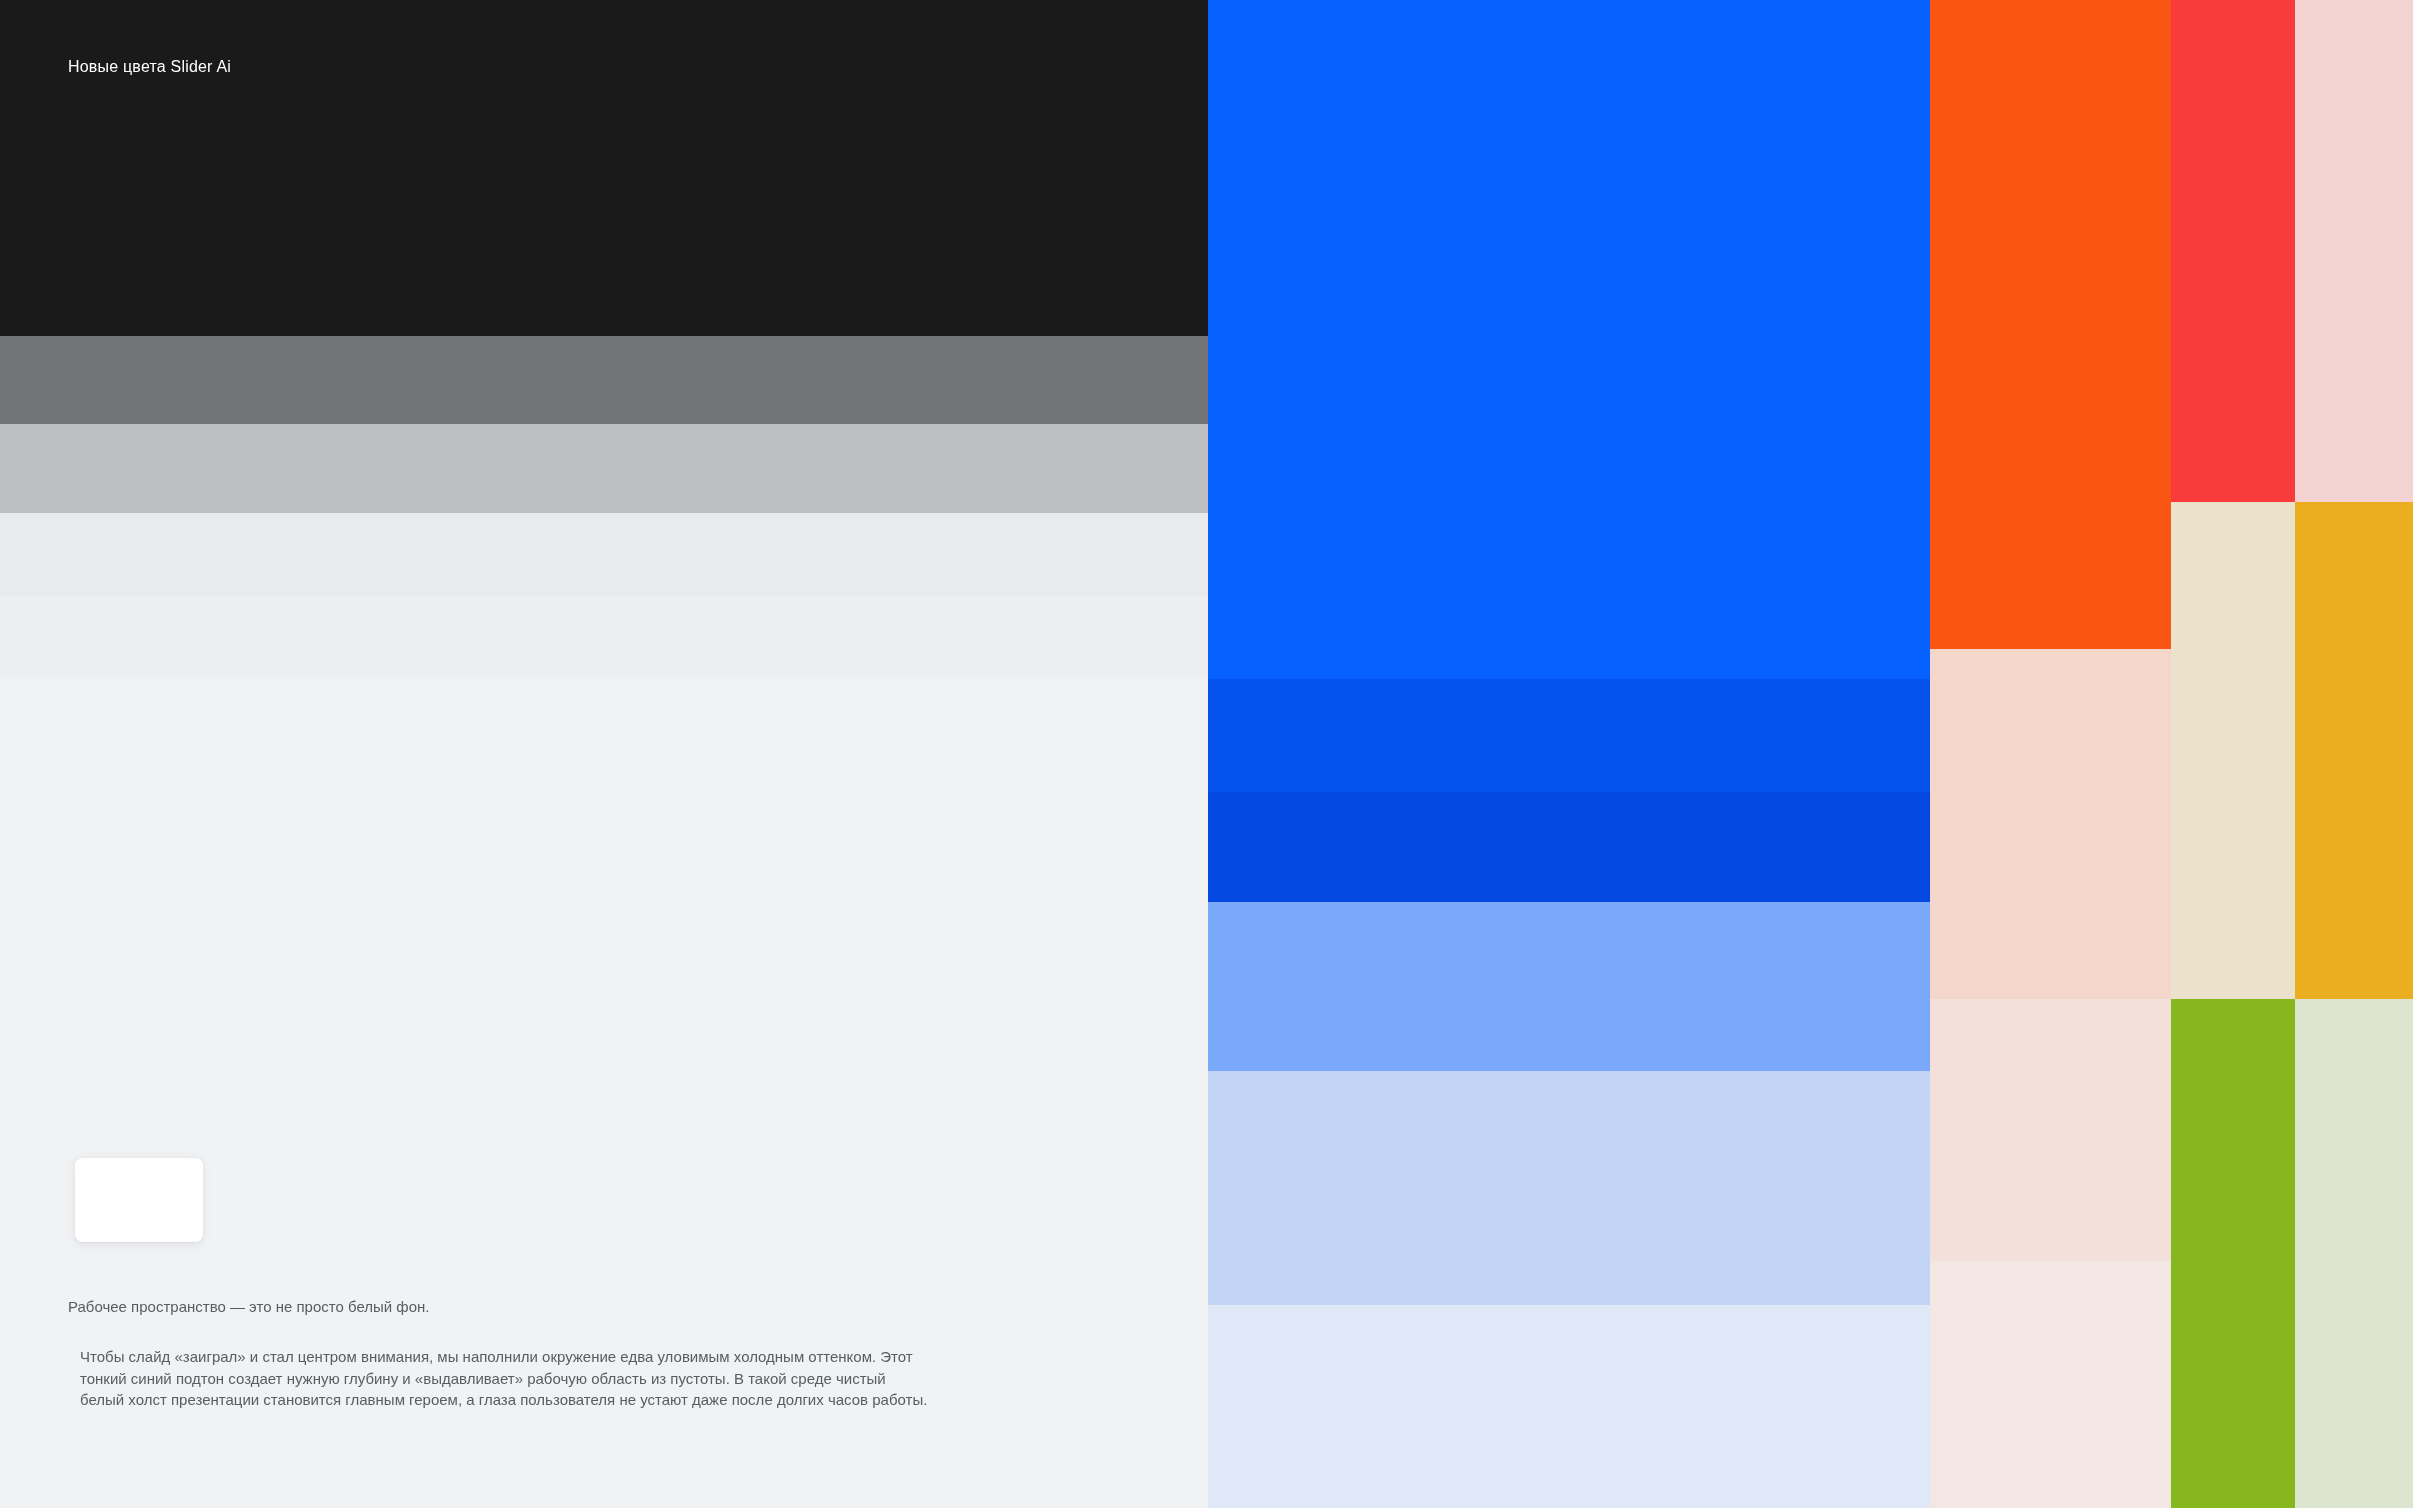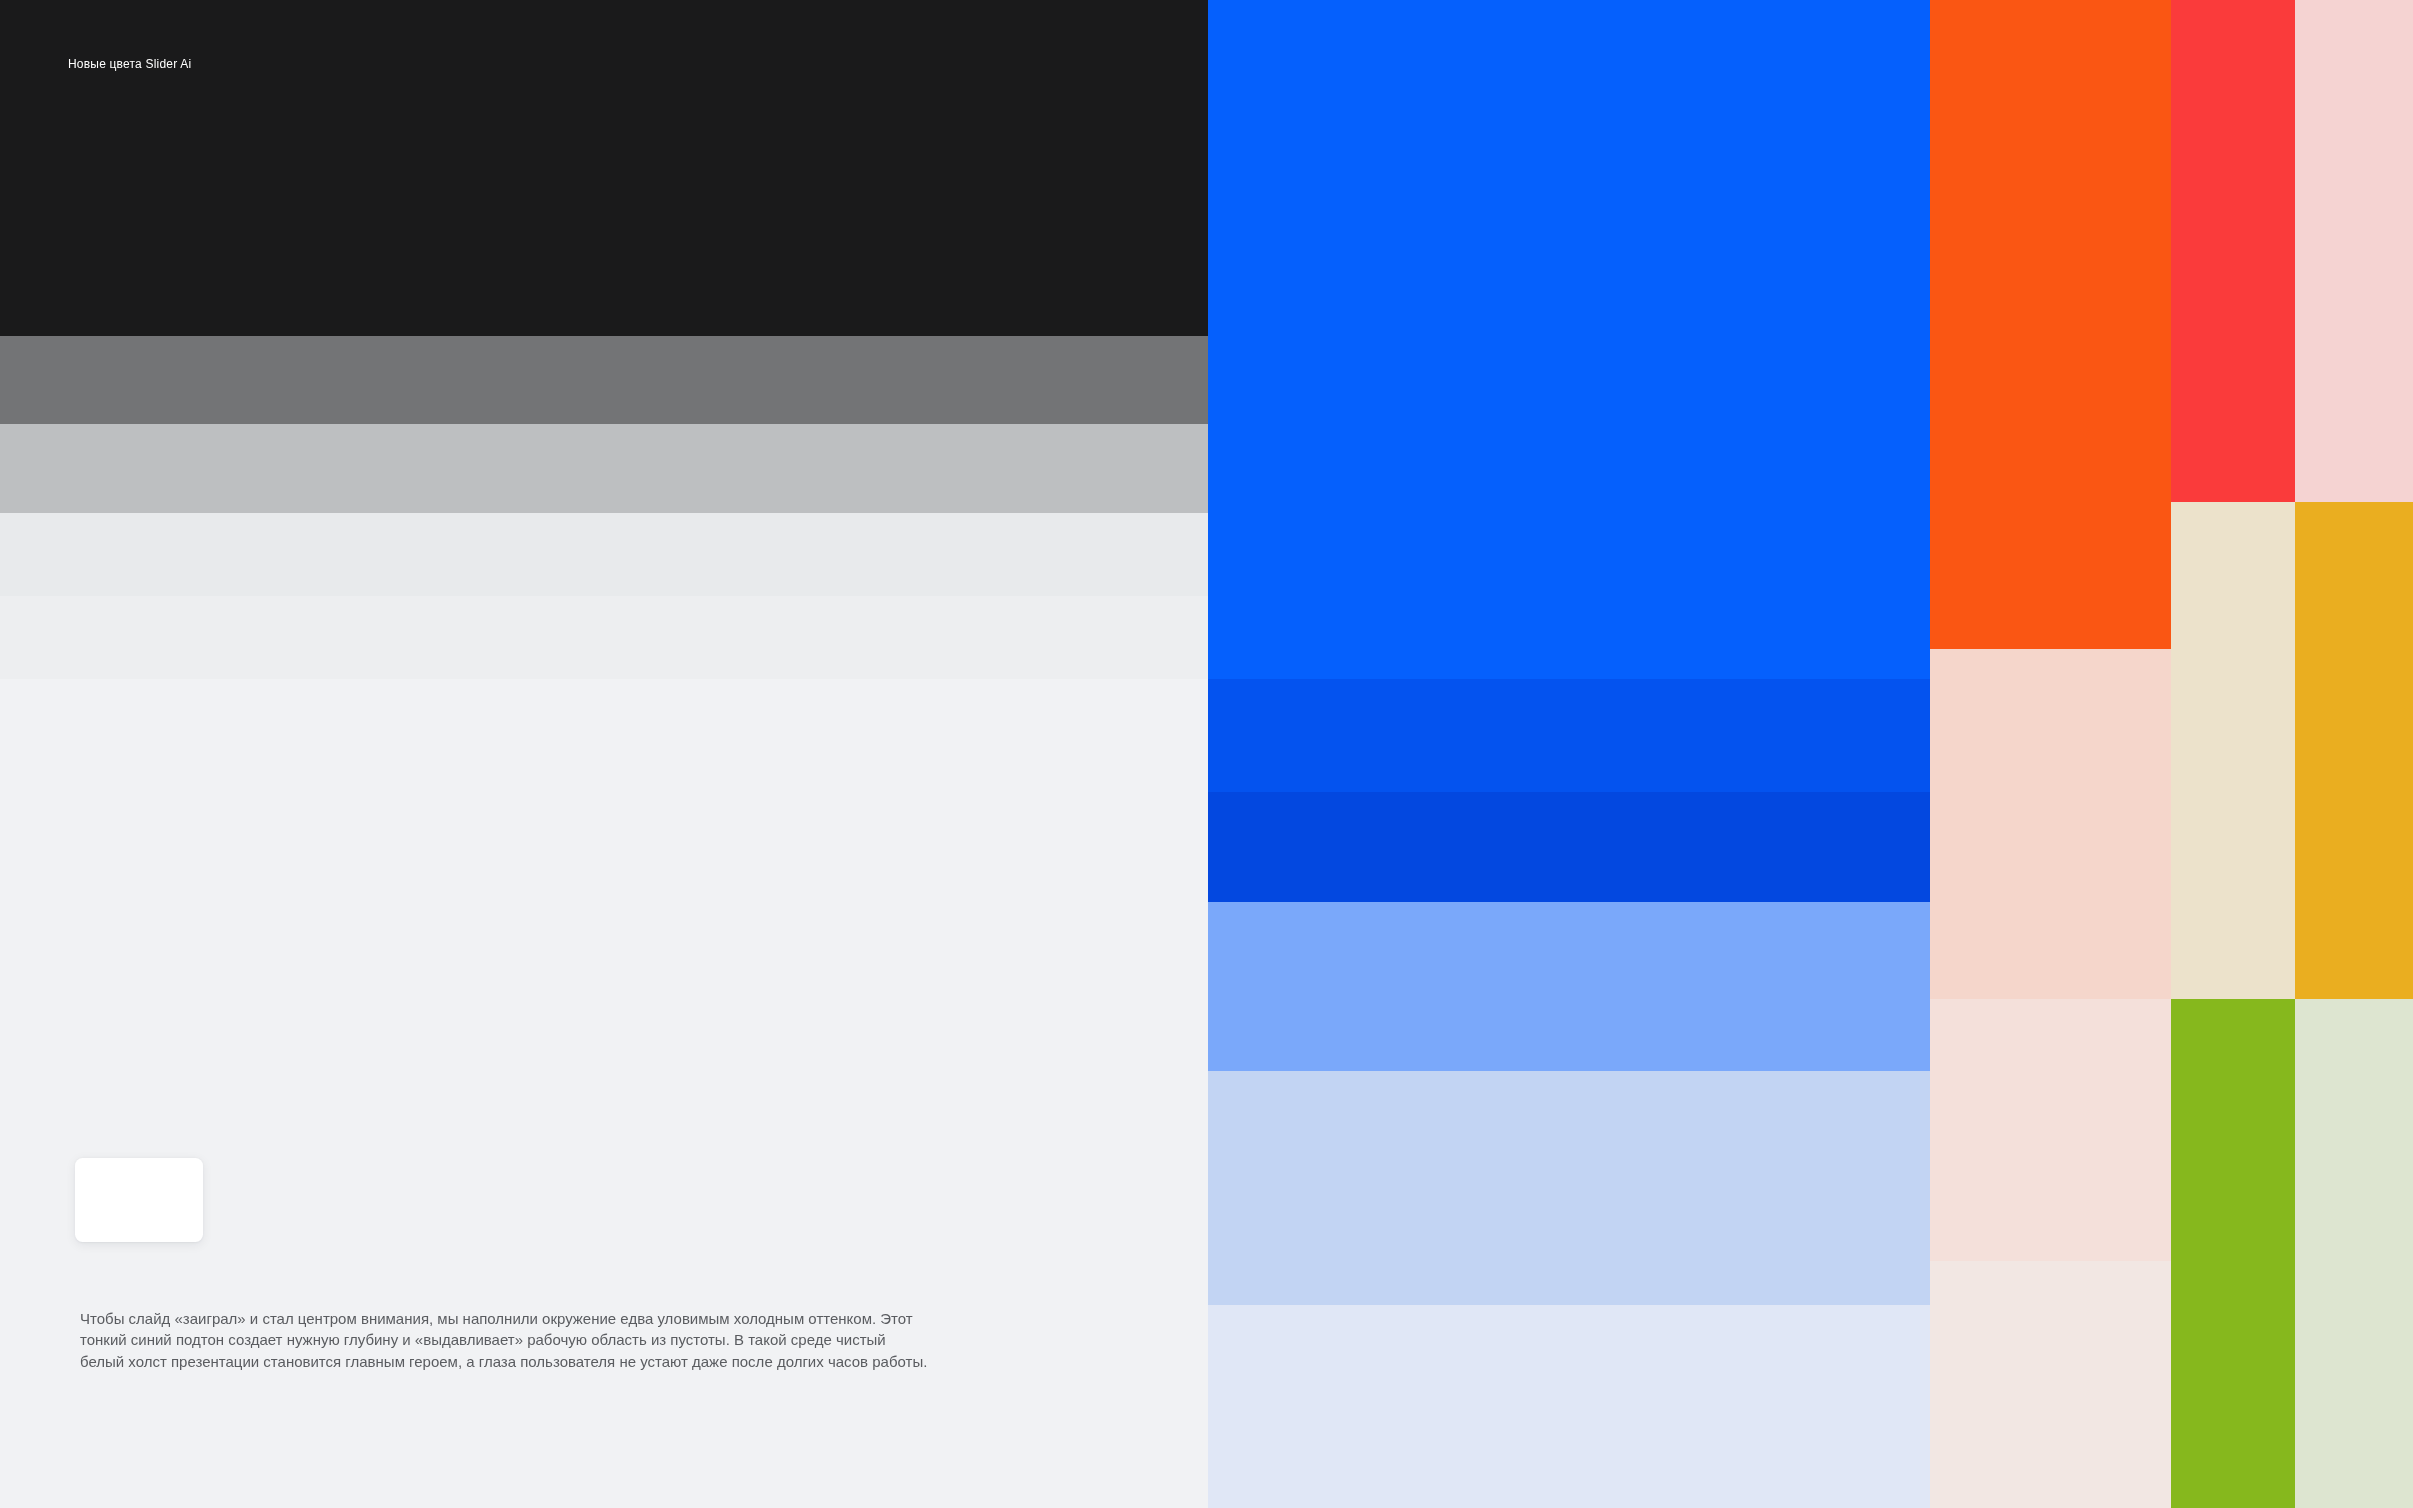--- a/index.html
+++ b/index.html
@@ -35,21 +35,21 @@
   .b-lighter    { top: 513px;  height: 83px; background: #e8eaec; }
   .b-lightest   { top: 596px;  height: 83px; background: #edeef0; }
   .b-canvas     { top: 679px;  height: 830px; background: #f1f2f4; }
 
   
   .title {
     position: absolute;
     left: 68px;
     top: 57px;
     color: #ffffff;
-    font-size: 12px;
+    font-size: 16px;
     letter-spacing: 0.2px;
     line-height: 1.3;
     white-space: nowrap;
   }
 
   
   .white-card {
     position: absolute;
     left: 75px;
     top: 1158px;
@@ -125,20 +125,21 @@
     <div class="band b-lighter"></div>
     <div class="band b-lightest"></div>
     <div class="band b-canvas"></div>
   </div>
 
   <div class="title">Новые цвета Slider Ai</div>
 
   <div class="white-card"></div>
 
   <div class="copy">
+    <p class="lead">Рабочее пространство — это не просто белый фон.</p>
     <p class="para">Чтобы слайд «заиграл» и стал центром внимания, мы наполнили окружение едва уловимым холодным оттенком. Этот тонкий синий подтон создает нужную глубину и «выдавливает» рабочую область из пустоты. В такой среде чистый белый холст презентации становится главным героем, а глаза пользователя не устают даже после долгих часов работы.</p>
   </div>
 
   <div class="mosaic">
     <div class="cell blue-1"></div>
     <div class="cell blue-2"></div>
     <div class="cell blue-3"></div>
     <div class="cell blue-4"></div>
     <div class="cell blue-5"></div>
     <div class="cell blue-6"></div>

